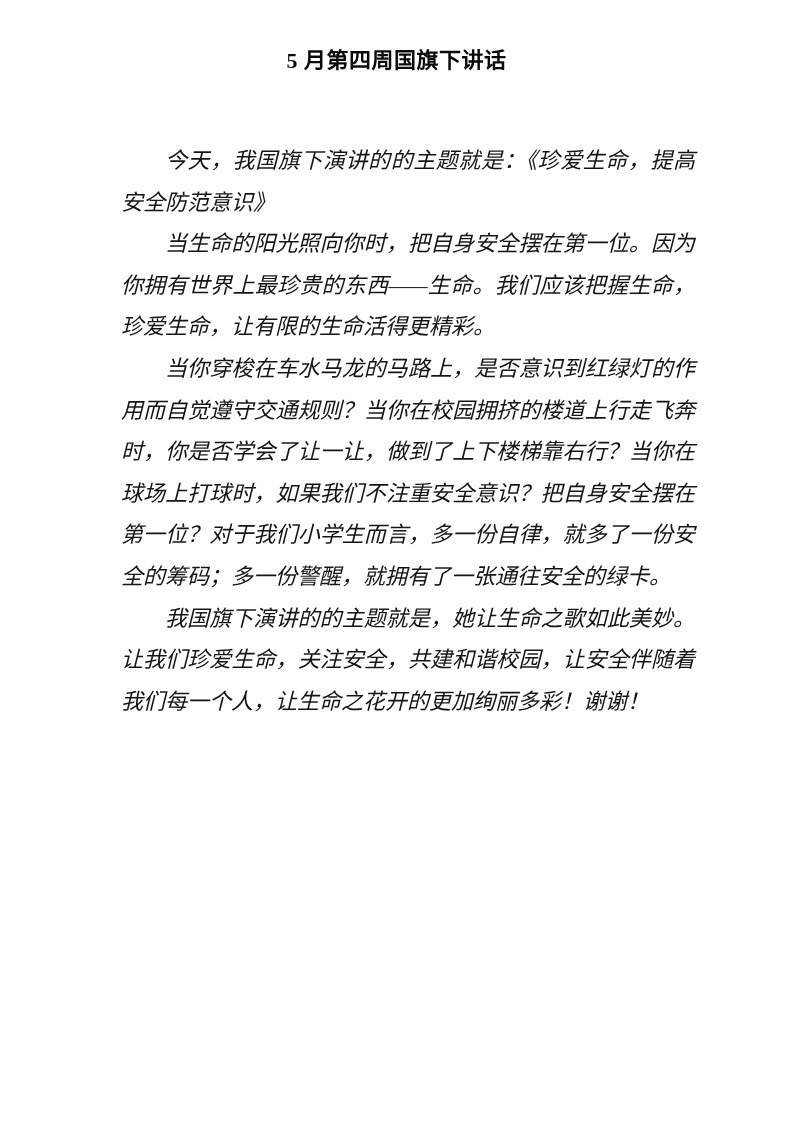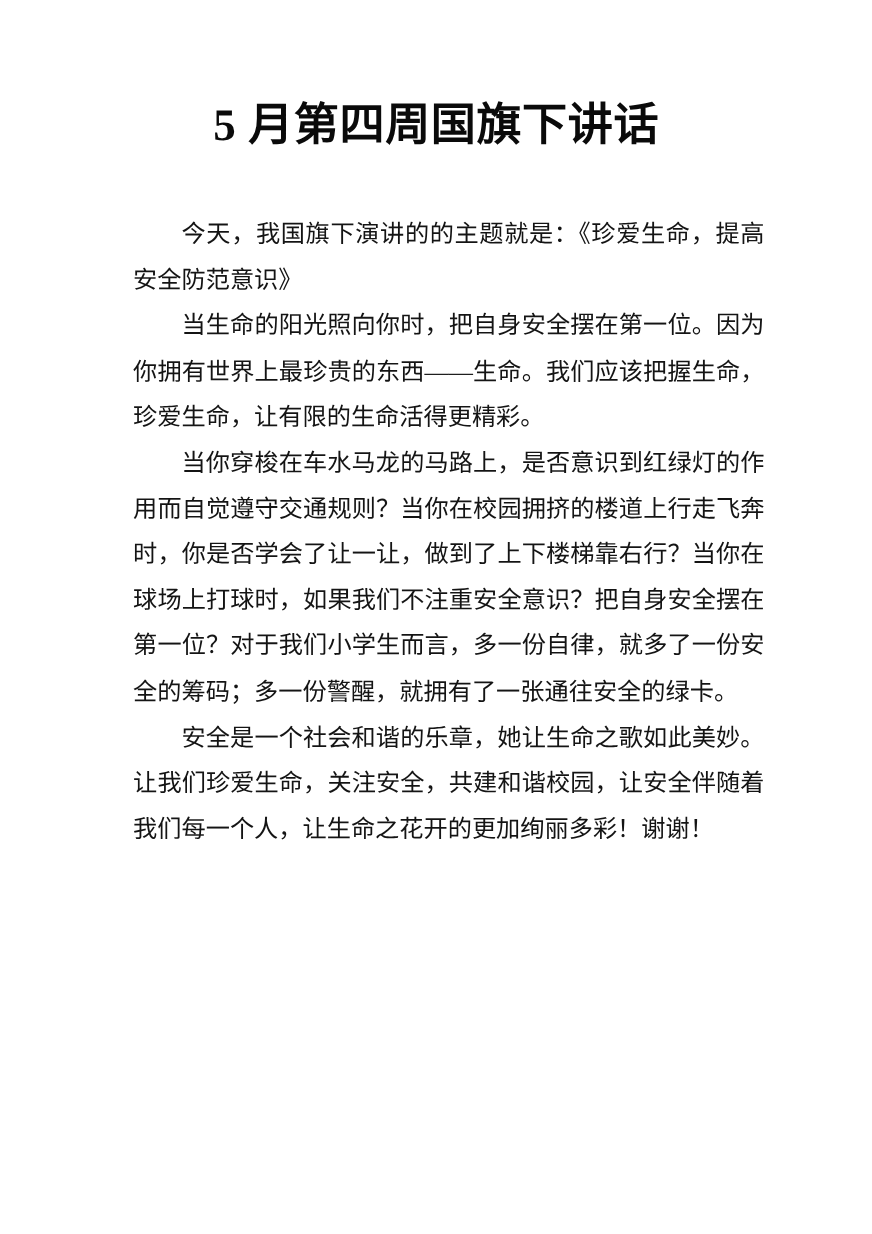--- a/index.html
+++ b/index.html
@@ -15,48 +15,49 @@
   .page {
     box-sizing: border-box;
     width: 793px;
     height: 1122px;
     background: #ffffff;
     color: #000000;
     font-family: "Liberation Serif", "DejaVu Serif", serif;
   }
   .doc-title {
     margin: 0;
-    padding-top: 90px;
+    padding-top: 38px;
     text-align: center;
-    font-size: 41px;
+    font-size: 22px;
     line-height: 46px;
     font-weight: 700;
     letter-spacing: 0.5px;
     color: #0a0a0a;
   }
   .doc-body {
     margin-top: 56px;
     margin-left: 121px;
     width: 574px;
     font-size: 22px;
     line-height: 41.6px;
     text-align: justify;
     color: #141414;
+    font-style: italic;
   }
   .doc-body p {
     margin: 0;
     padding: 0;
     text-indent: 2em;
   }
 </style>
 </head>
 <body>
 
 <div class="page">
   <h1 class="doc-title">5 月第四周国旗下讲话</h1>
 
   <div class="doc-body">
     <p>今天，我国旗下演讲的的主题就是：《珍爱生命，提高安全防范意识》</p>
     <p>当生命的阳光照向你时，把自身安全摆在第一位。因为你拥有世界上最珍贵的东西——生命。我们应该把握生命，珍爱生命，让有限的生命活得更精彩。</p>
     <p>当你穿梭在车水马龙的马路上，是否意识到红绿灯的作用而自觉遵守交通规则？当你在校园拥挤的楼道上行走飞奔时，你是否学会了让一让，做到了上下楼梯靠右行？当你在球场上打球时，如果我们不注重安全意识？把自身安全摆在第一位？对于我们小学生而言，多一份自律，就多了一份安全的筹码；多一份警醒，就拥有了一张通往安全的绿卡。</p>
-    <p>安全是一个社会和谐的乐章，她让生命之歌如此美妙。让我们珍爱生命，关注安全，共建和谐校园，让安全伴随着我们每一个人，让生命之花开的更加绚丽多彩！谢谢！</p>
+    <p>我国旗下演讲的的主题就是，她让生命之歌如此美妙。让我们珍爱生命，关注安全，共建和谐校园，让安全伴随着我们每一个人，让生命之花开的更加绚丽多彩！谢谢！</p>
   </div>
 </div>
 
 </body></html>

